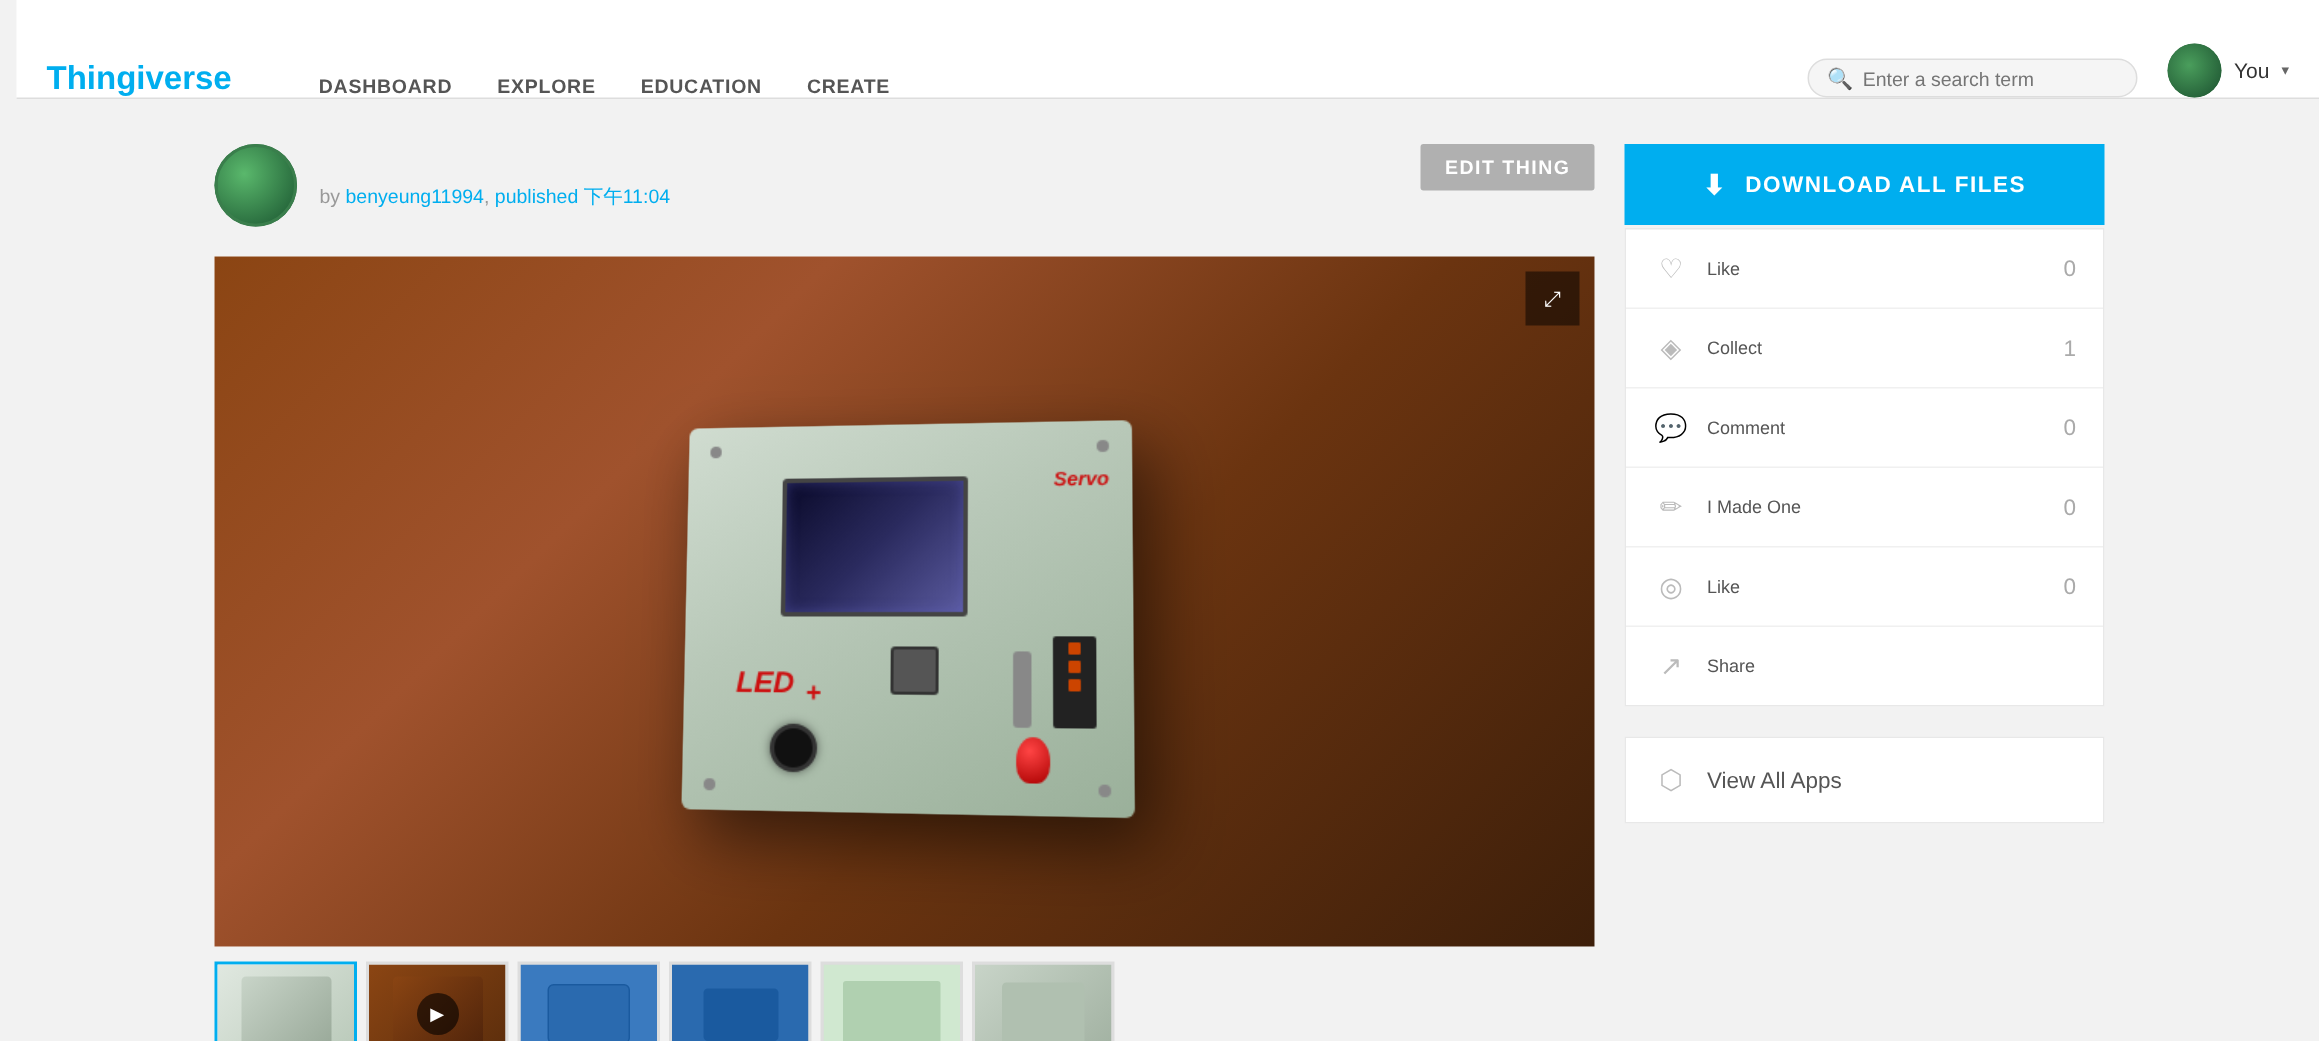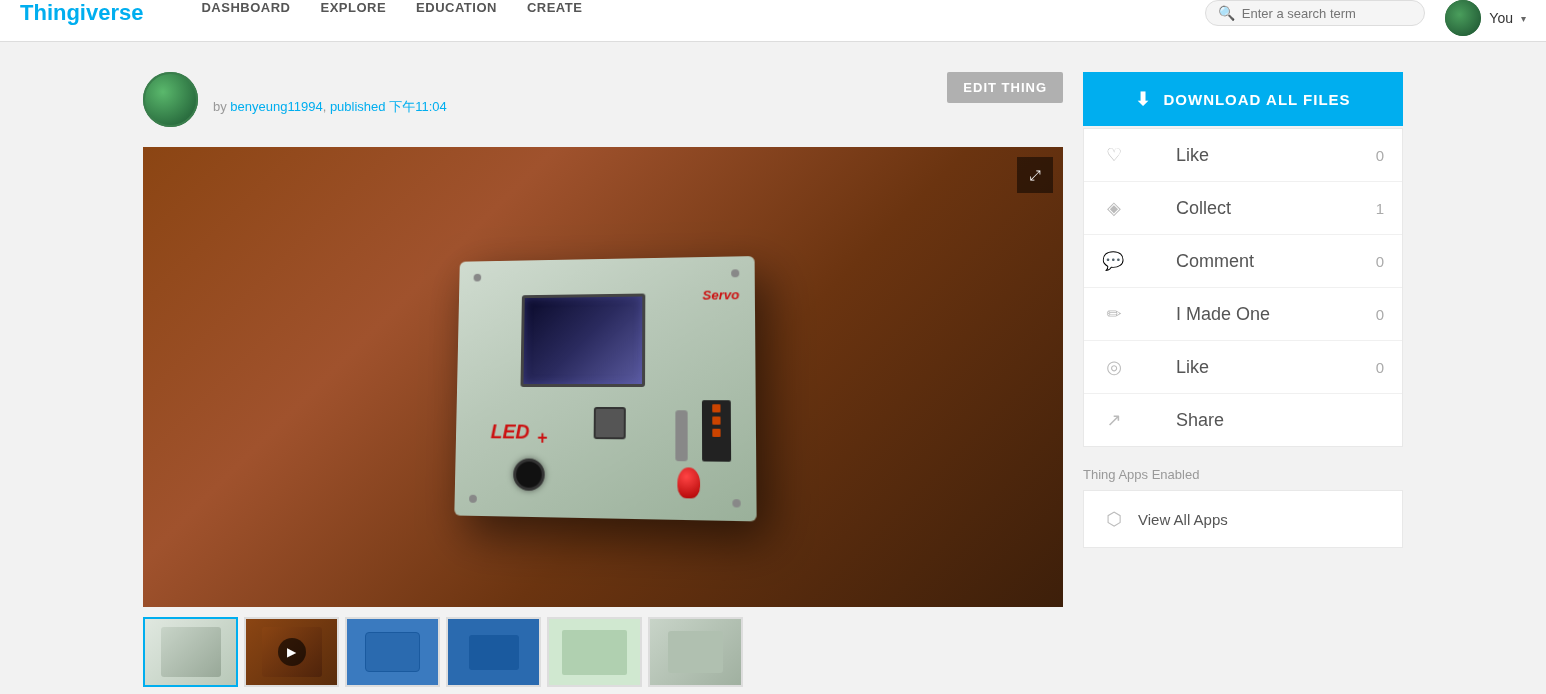--- a/index.html
+++ b/index.html
@@ -1,27 +1,28 @@
 <!DOCTYPE html>
 <html><head>
   <meta charset="utf-8">
   <style>
     * { box-sizing: border-box; margin: 0; padding: 0; }
     body { font-family: Arial, Helvetica, sans-serif; background: #f2f2f2; color: #333; }
 
     
     .header {
       background: #fff;
-      height: 42px;
-      display: flex;
-      align-items: flex-start;
+      height: 66px;
+      display: flex;
+      align-items: flex-end;
       padding: 0 20px;
       border-bottom: 1px solid #ddd;
       position: relative;
       z-index: 10;
+      margin-left: 11px;
     }
     .header-logo {
       font-size: 22px;
       font-weight: bold;
       color: #00aeef;
       margin-right: 30px;
       text-decoration: none;
       flex-shrink: 0;
     }
     .header-nav {
@@ -289,23 +290,22 @@
       height: 24px;
       display: flex;
       align-items: center;
       justify-content: center;
       color: #bbb;
       font-size: 18px;
       flex-shrink: 0;
     }
     .action-label {
       flex: 1;
-      font-size: 18px;
+      font-size: 12px;
       color: #555;
-      margin-left: 38px;
     }
     .action-count {
       font-size: 15px;
       color: #aaa;
       min-width: 20px;
       text-align: right;
     }
 
     
     .thing-apps-section {
@@ -514,21 +514,20 @@
 
       <div class="action-item">
         <div class="action-icon">↗</div>
         <span class="action-label">Share</span>
         <span class="action-count"></span>
       </div>
 
     </div>
 
     <div class="thing-apps-section">
-      <div class="thing-apps-title">Thing Apps Enabled</div>
       <div class="apps-box">
         <div class="apps-item">
           <div class="apps-icon">⬡</div>
           <span class="apps-label">View All Apps</span>
         </div>
       </div>
     </div>
 
   </div>
 

